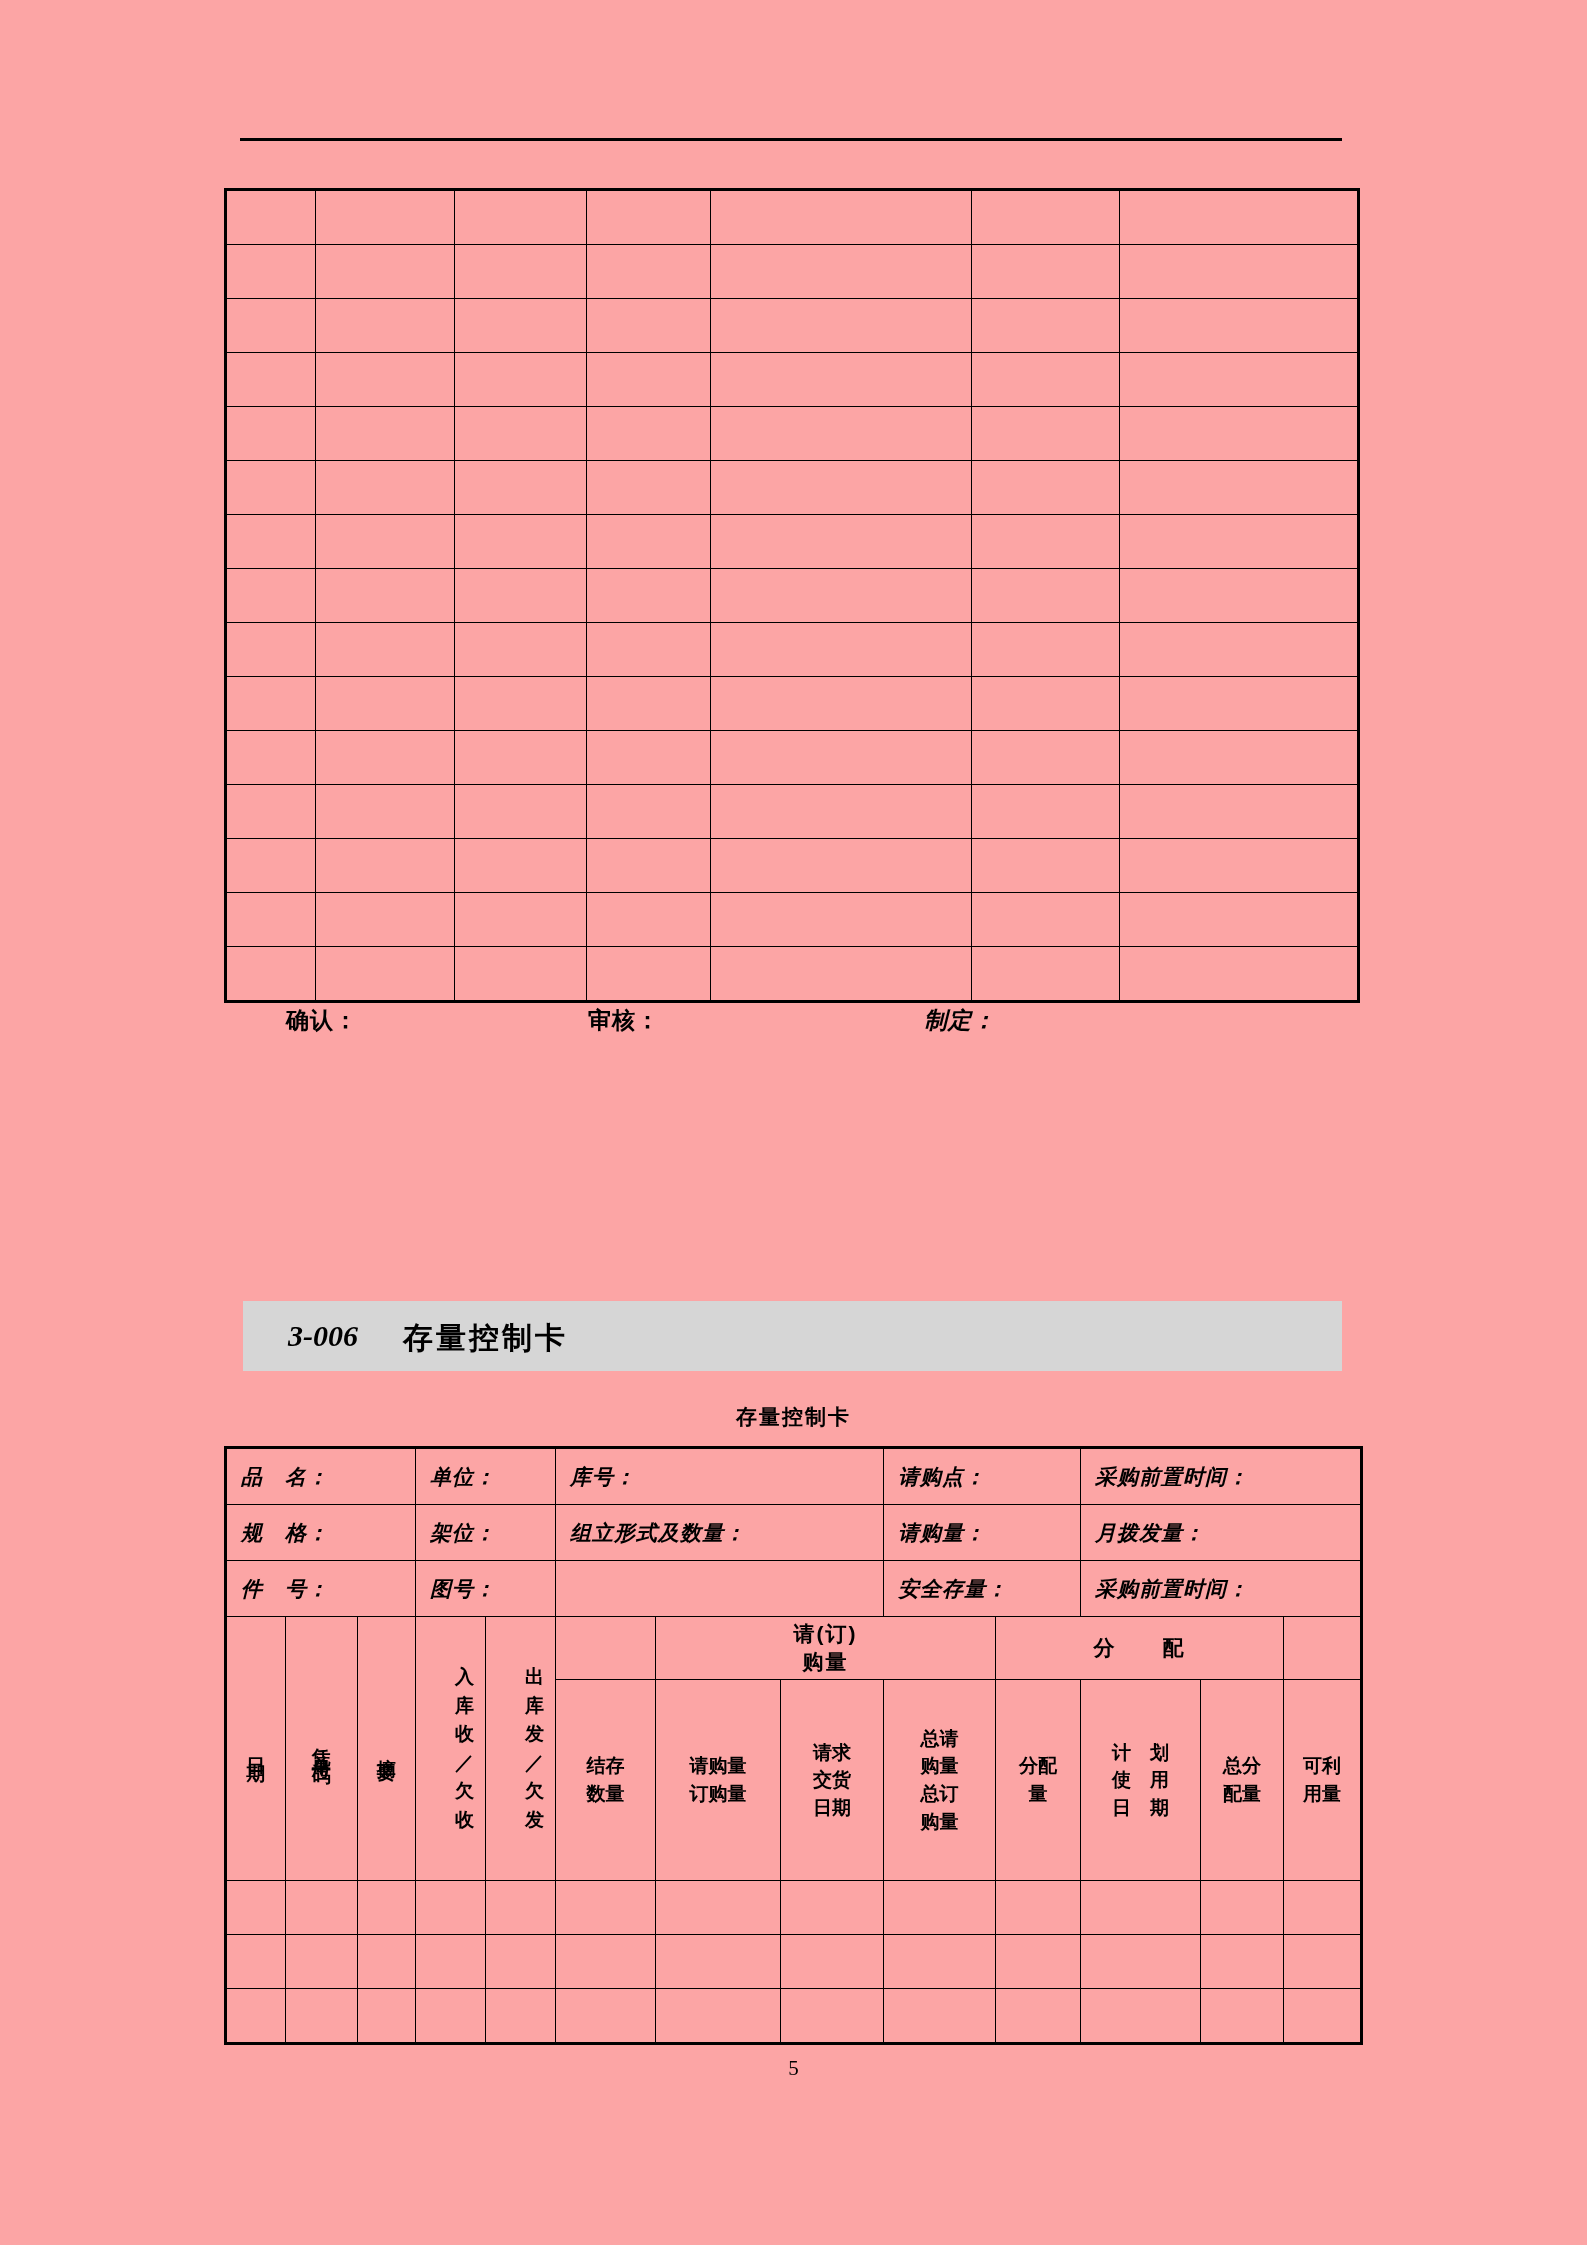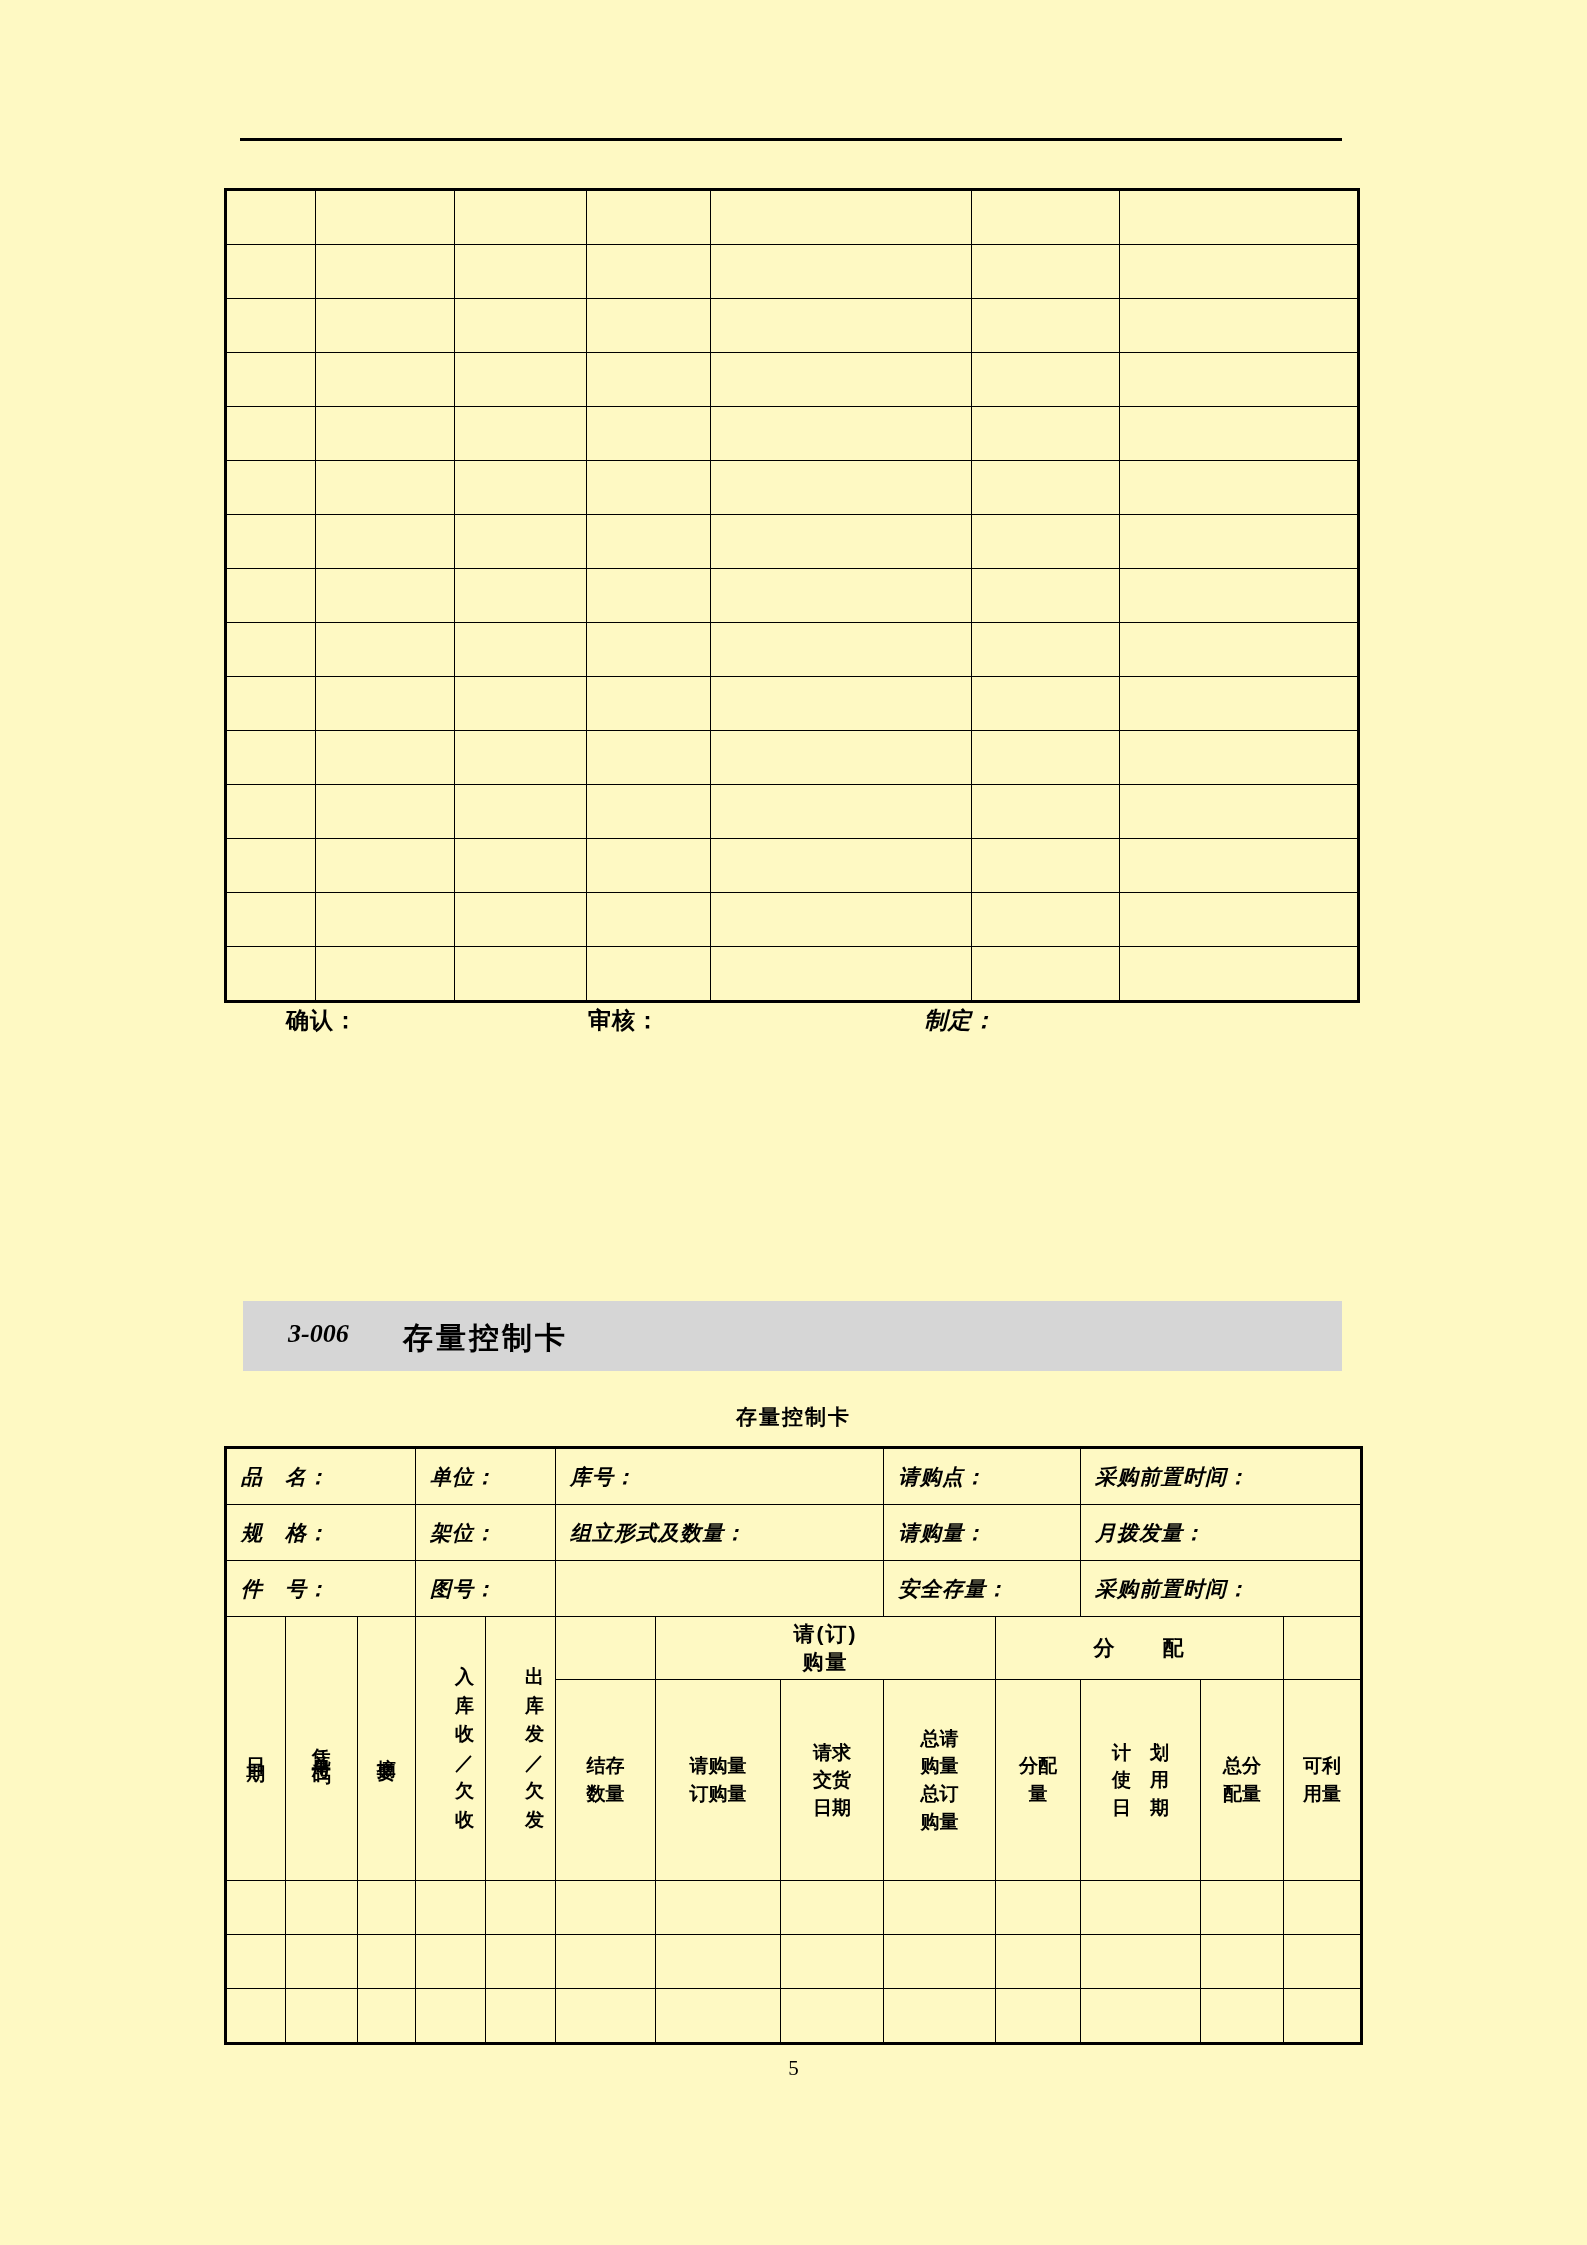--- a/index.html
+++ b/index.html
@@ -8,21 +8,21 @@
     background: #ffffff;
   }
   body {
     font-family: "Liberation Sans", "DejaVu Sans", sans-serif;
     color: #000;
   }
   .page {
     position: relative;
     width: 1587px;
     height: 2245px;
-    background: #fef9c3;
+    background: #fca5a5;
     overflow: hidden;
     box-sizing: border-box;
   }
 
   
   .top-rule {
     position: absolute;
     left: 240px;
     top: 138px;
     width: 1102px;
@@ -77,21 +77,21 @@
     height: 70px;
     background: #d6d6d6;
   }
   .section-band .sec-num {
     position: absolute;
     left: 45px;
     top: 18px;
     font-family: "Liberation Serif", "DejaVu Serif", serif;
     font-style: italic;
     font-weight: bold;
-    font-size: 26px;
+    font-size: 30px;
   }
   .section-band .sec-title {
     position: absolute;
     left: 160px;
     top: 17px;
     font-size: 30px;
     font-weight: bold;
     letter-spacing: 3px;
   }
 

